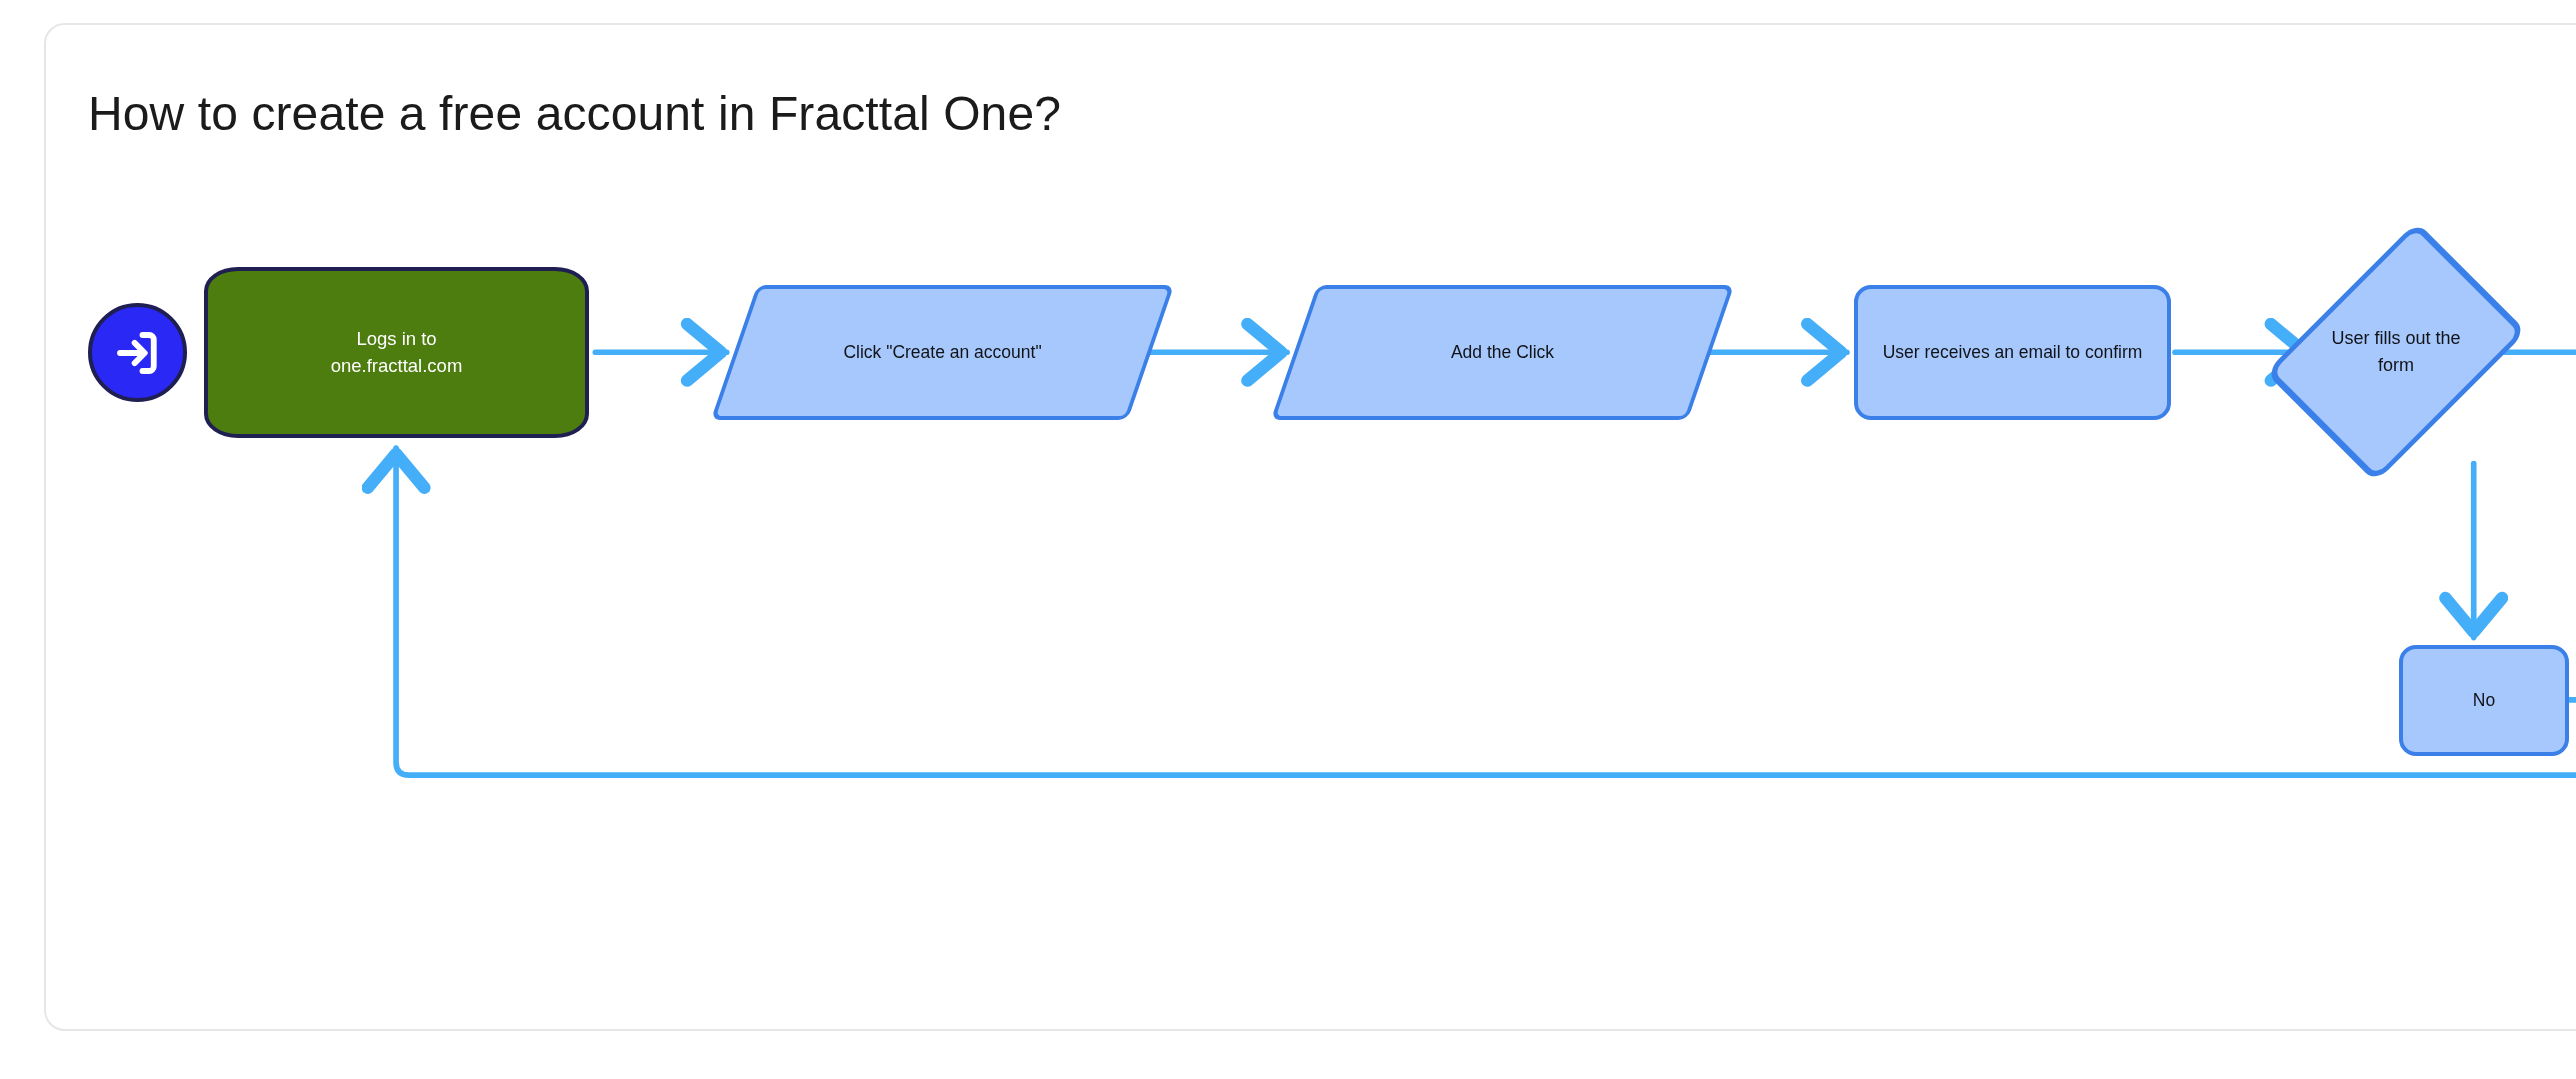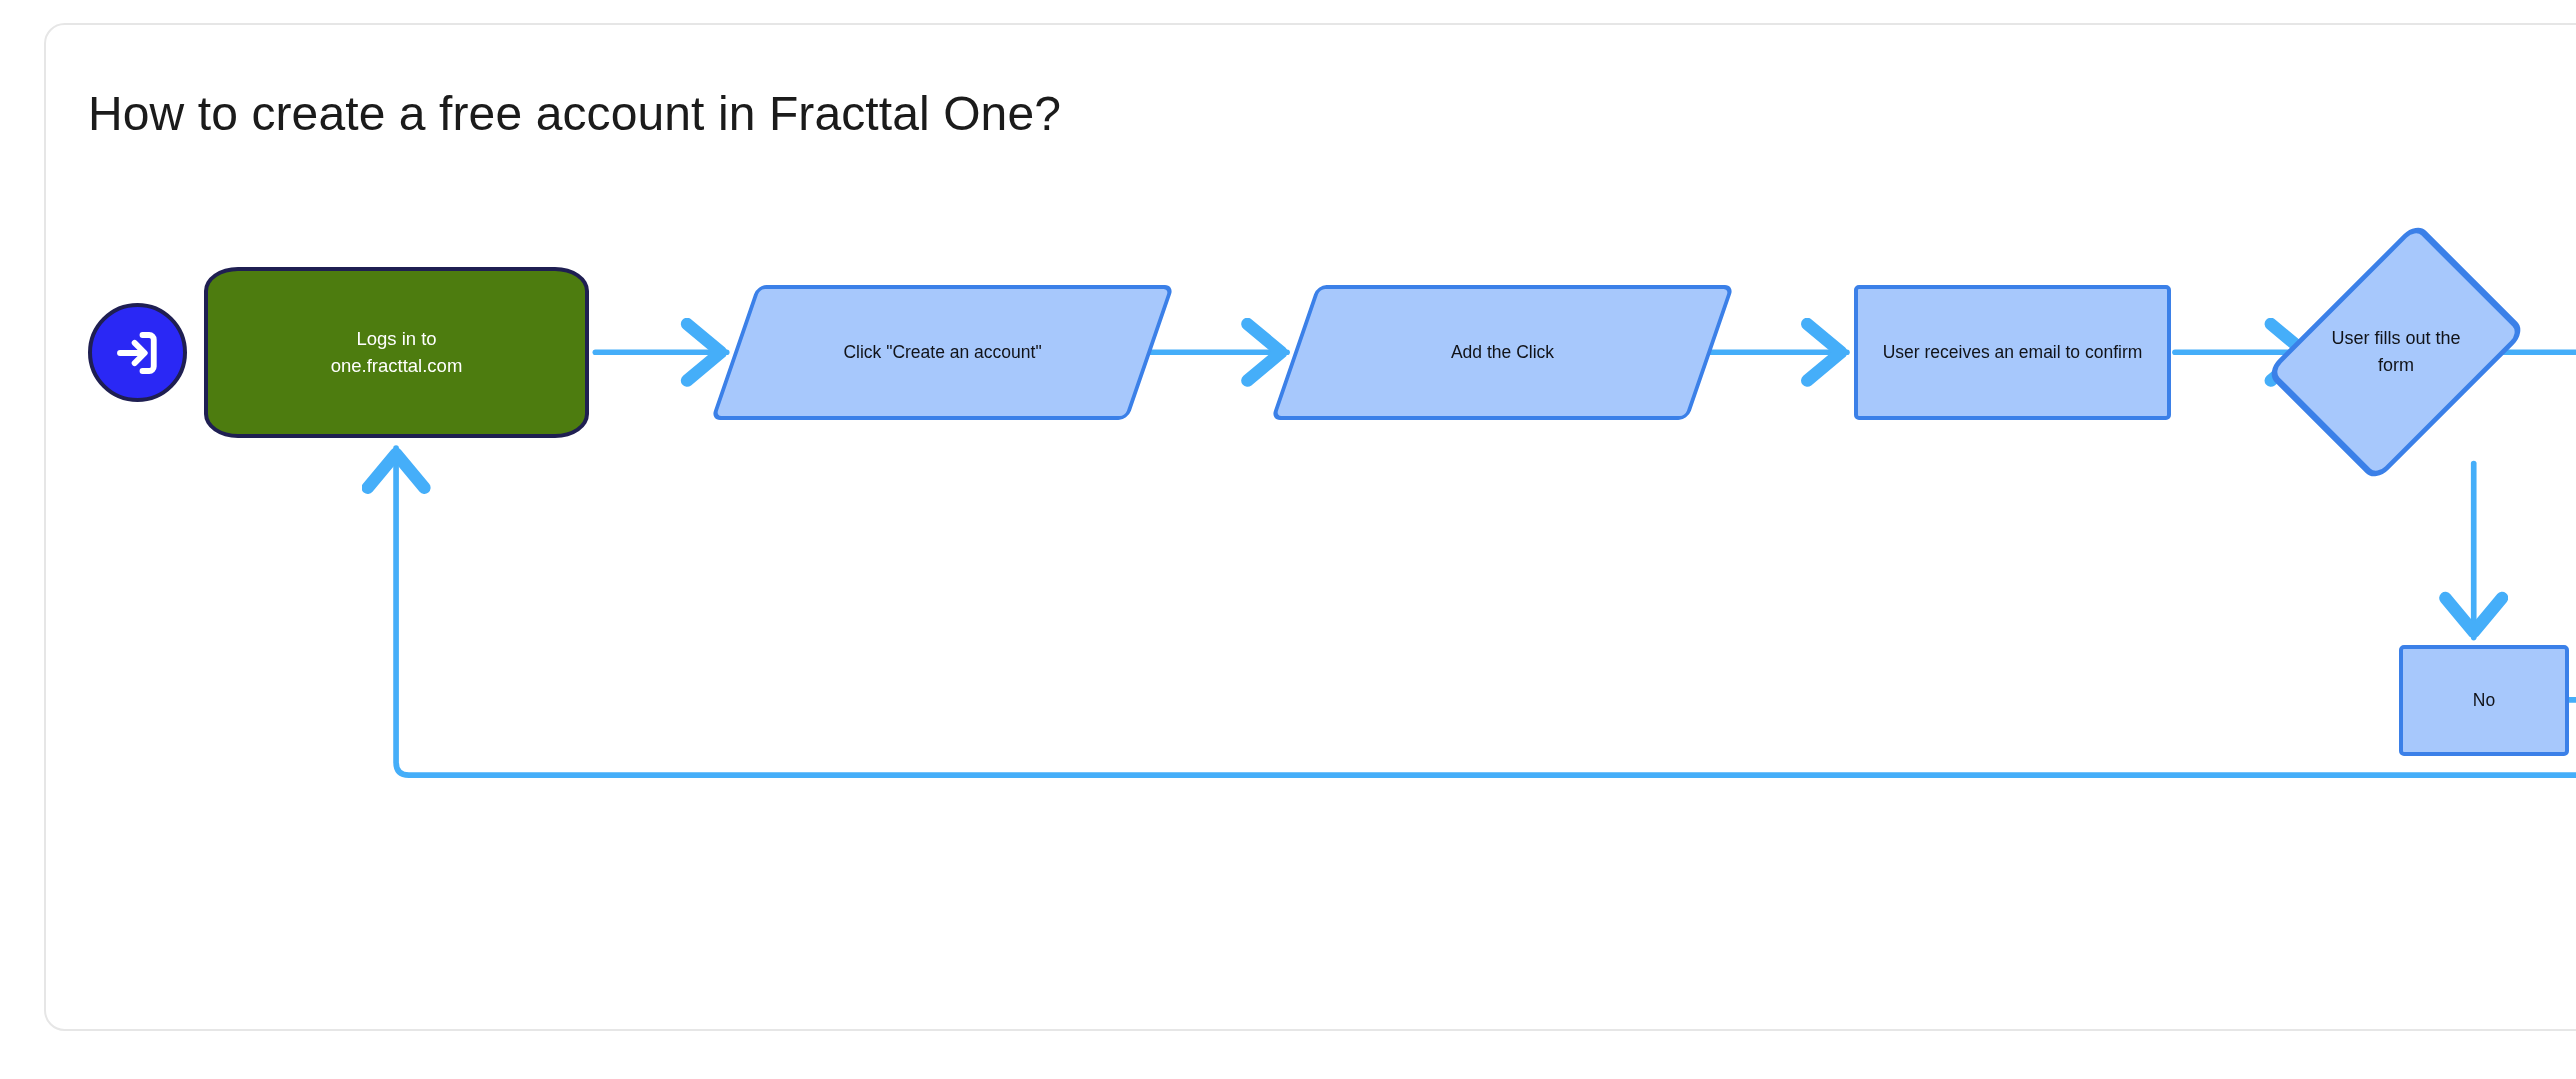--- a/index.html
+++ b/index.html
@@ -81,21 +81,21 @@
     background: #4d7c0f;
     border: 4.6px solid #1f1f52;
     border-radius: 34px / 24px;
     color: #ffffff;
     font-size: 18.5px;
   }
   
   .proc {
     background: #a7c8fc;
     border: 4.6px solid #3b80e8;
-    border-radius: 5px;
+    border-radius: 17px;
     color: #111318;
     font-size: 17.5px;
   }
   .node-email-confirm { left: 1854px; top: 285px; width: 317px; height: 135px; }
   .node-no           { left: 2399px; top: 645px; width: 170px; height: 111px; }
   
   .parallel-wrap {
     position: absolute;
     width: 417px;
     height: 135px;

